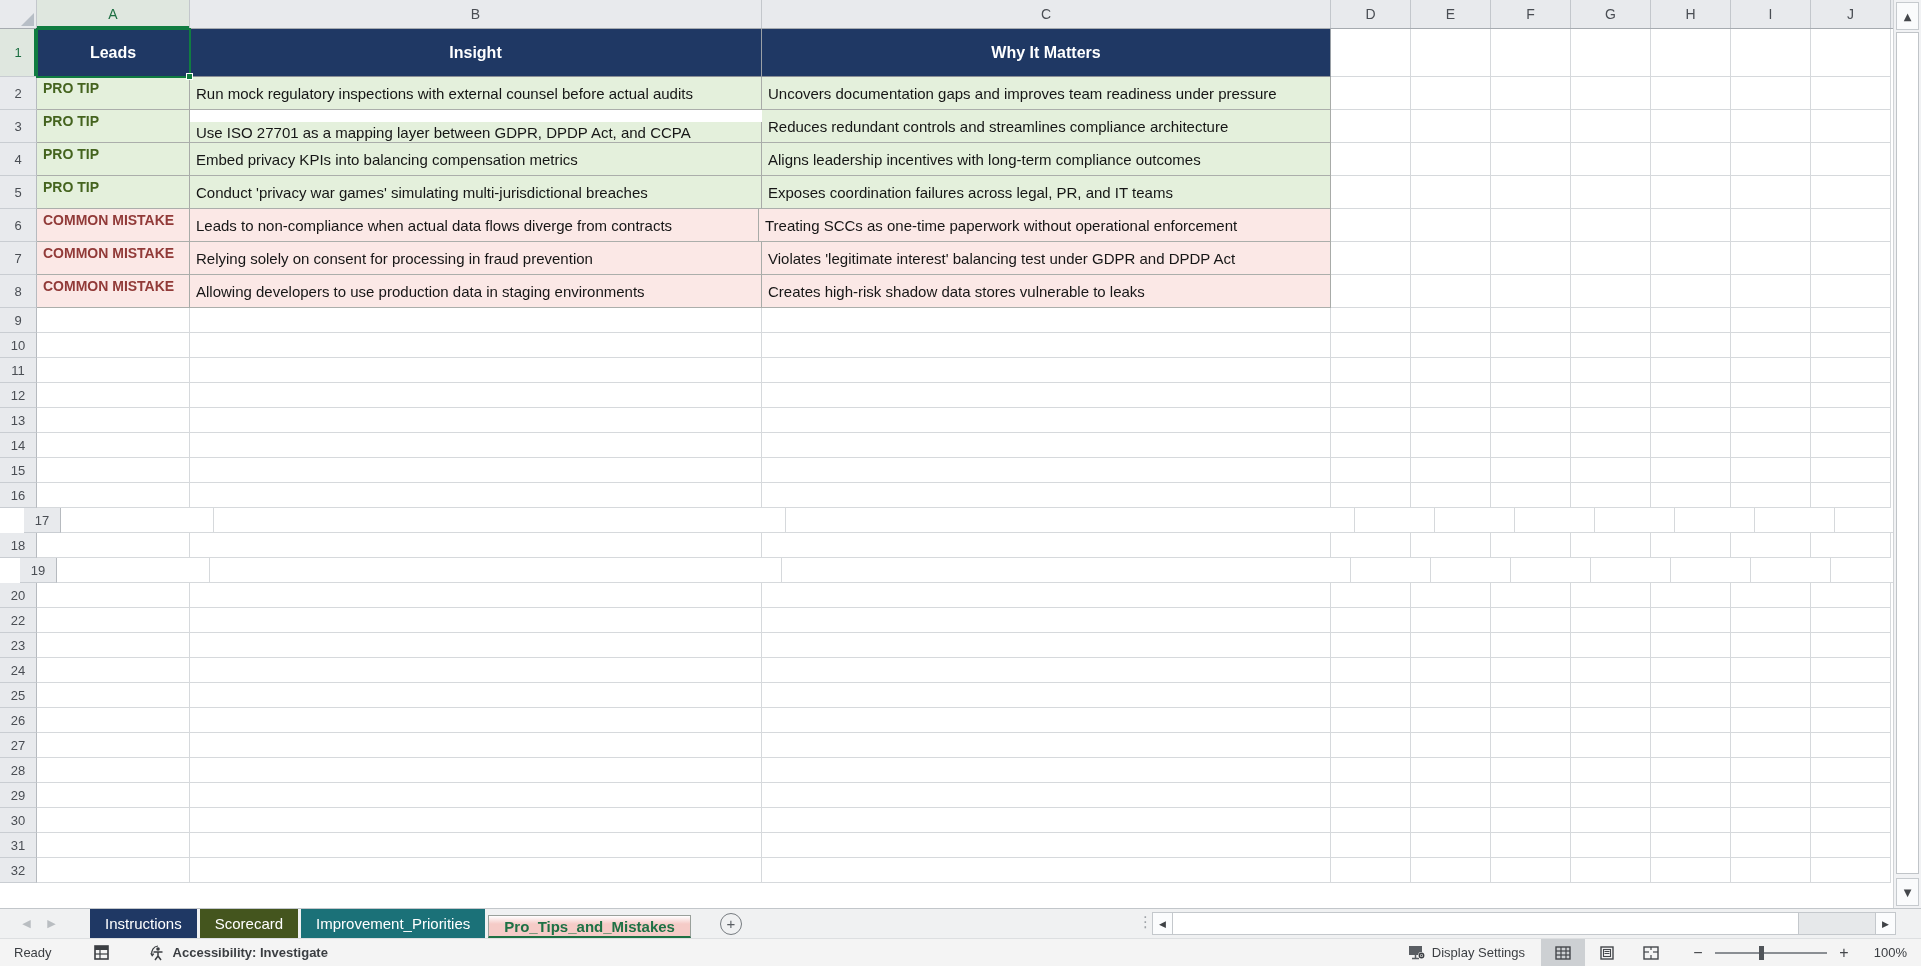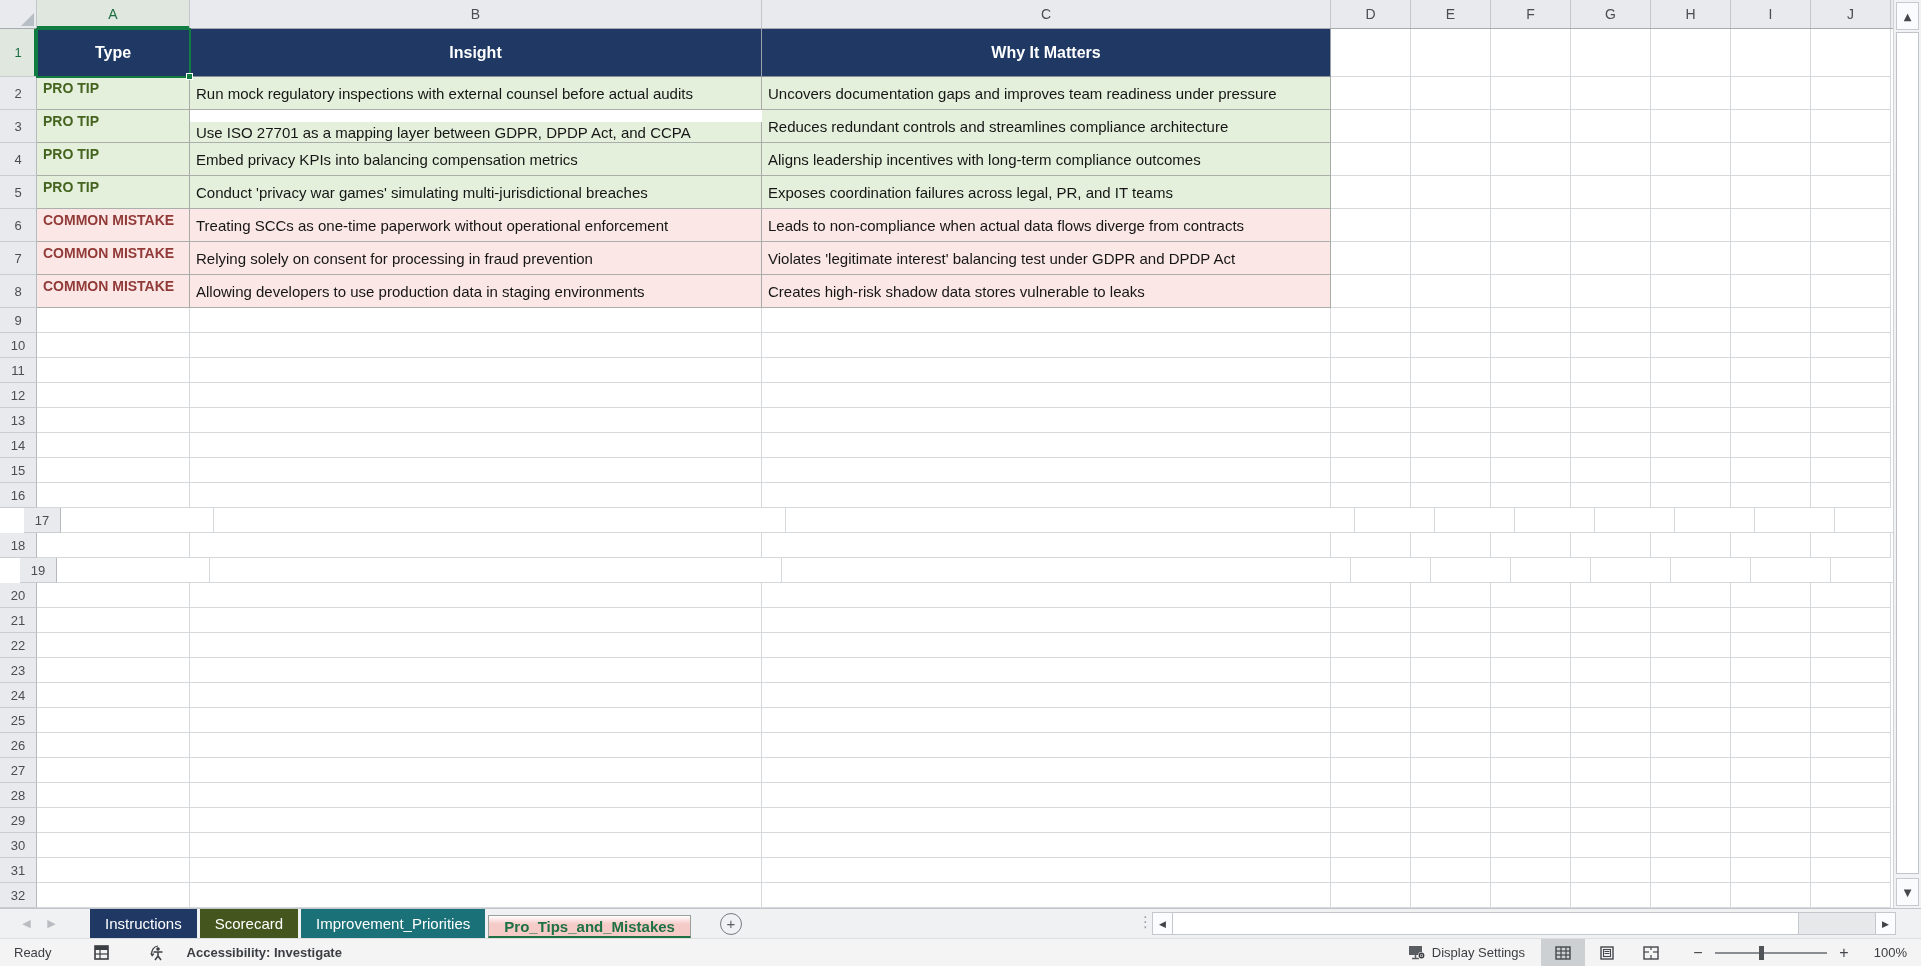--- a/index.html
+++ b/index.html
@@ -53,21 +53,21 @@
   #hscroll { position:absolute; left:1152px; top:3px; width:744px; height:23px; background:#E6E8EA; border:1px solid #C4C8CC; display:flex; }
   .hs-btn { width:20px; height:100%; background:#FBFCFD; display:flex; align-items:center; justify-content:center; font-size:9px; color:#3F4246; }
   #hs-left { border-right:1px solid #C4C8CC; }
   #hs-right { margin-left:auto; border-left:1px solid #C4C8CC; }
   #hs-thumb { width:626px; height:100%; background:#FFFFFF; border-right:1px solid #C4C8CC; }
 
   
   #statusbar { position:absolute; top:938px; left:0; width:1921px; height:28px; background:#F4F4F4; border-top:1px solid #DDDFE1; display:flex; align-items:center; font-size:13px; color:#3B3E42; }
   #sb-ready { margin-left:14px; }
   #sb-macro { margin-left:42px; display:flex; align-items:center; }
-  #sb-access { margin-left:40px; display:flex; align-items:center; gap:20px; font-weight:bold; }
+  #sb-access { margin-left:40px; display:flex; align-items:center; gap:6px; font-weight:bold; }
   #sb-right { margin-left:auto; display:flex; align-items:center; }
   #sb-display { display:flex; align-items:center; gap:6px; margin-right:16px; }
   .viewbtn { width:44px; height:28px; display:flex; align-items:center; justify-content:center; }
   .viewbtn.sel { background:#CDD0D3; }
   #sb-zoom { display:flex; align-items:center; margin-left:14px; }
   .zoombtn { width:22px; text-align:center; font-size:16px; color:#44474B; }
   #zoomtrack { position:relative; width:112px; height:2px; background:#8A8E93; margin:0 6px; }
   #zoomthumb { position:absolute; left:44px; top:-6px; width:5px; height:14px; background:#505459; }
   #sb-pct { width:46px; text-align:right; margin:0 14px 0 6px; }
   svg { display:block; }
@@ -91,21 +91,21 @@
         <div class="colletter" style="width: 80px;">G</div>
         <div class="colletter" style="width: 80px;">H</div>
         <div class="colletter" style="width: 80px;">I</div>
         <div class="colletter" style="width: 80px;">J</div>
       </div>
   </div>
 
   <div id="gridbody">
       <div class="grow" style="height: 48px;">
         <div class="rowhdr sel">1</div>
-        <div class="cell hdrcell" style="width: 153px;">Type</div>
+        <div class="cell hdrcell" style="width: 153px;">Leads</div>
         <div class="cell hdrcell" style="width: 572px;">Insight</div>
         <div class="cell hdrcell" style="width: 569px;">Why It Matters</div>
         <div class="cell ecell" style="width: 80px;"></div>
         <div class="cell ecell" style="width: 80px;"></div>
         <div class="cell ecell" style="width: 80px;"></div>
         <div class="cell ecell" style="width: 80px;"></div>
         <div class="cell ecell" style="width: 80px;"></div>
         <div class="cell ecell" style="width: 80px;"></div>
         <div class="cell ecell" style="width: 80px;"></div>
       </div>
@@ -157,22 +157,22 @@
         <div class="cell ecell" style="width: 80px;"></div>
         <div class="cell ecell" style="width: 80px;"></div>
         <div class="cell ecell" style="width: 80px;"></div>
         <div class="cell ecell" style="width: 80px;"></div>
         <div class="cell ecell" style="width: 80px;"></div>
         <div class="cell ecell" style="width: 80px;"></div>
       </div>
       <div class="grow" style="height: 33px;">
         <div class="rowhdr">6</div>
         <div class="cell tcell mistake typecell" style="width: 153px;">COMMON MISTAKE</div>
+        <div class="cell tcell mistake" style="width: 569px;">Leads to non-compliance when actual data flows diverge from contracts</div>
         <div class="cell tcell mistake" style="width: 572px;">Treating SCCs as one-time paperwork without operational enforcement</div>
-        <div class="cell tcell mistake" style="width: 569px;">Leads to non-compliance when actual data flows diverge from contracts</div>
         <div class="cell ecell" style="width: 80px;"></div>
         <div class="cell ecell" style="width: 80px;"></div>
         <div class="cell ecell" style="width: 80px;"></div>
         <div class="cell ecell" style="width: 80px;"></div>
         <div class="cell ecell" style="width: 80px;"></div>
         <div class="cell ecell" style="width: 80px;"></div>
         <div class="cell ecell" style="width: 80px;"></div>
       </div>
       <div class="grow" style="height: 33px;">
         <div class="rowhdr">7</div>
@@ -338,33 +338,20 @@
         <div class="cell ecell" style="width: 80px;"></div>
         <div class="cell ecell" style="width: 80px;"></div>
         <div class="cell ecell" style="width: 80px;"></div>
         <div class="cell ecell" style="width: 80px;"></div>
         <div class="cell ecell" style="width: 80px;"></div>
         <div class="cell ecell" style="width: 80px;"></div>
         <div class="cell ecell" style="width: 80px;"></div>
       </div>
       <div class="grow" style="height: 25px;">
         <div class="rowhdr">20</div>
-        <div class="cell ecell" style="width: 153px;"></div>
-        <div class="cell ecell" style="width: 572px;"></div>
-        <div class="cell ecell" style="width: 569px;"></div>
-        <div class="cell ecell" style="width: 80px;"></div>
-        <div class="cell ecell" style="width: 80px;"></div>
-        <div class="cell ecell" style="width: 80px;"></div>
-        <div class="cell ecell" style="width: 80px;"></div>
-        <div class="cell ecell" style="width: 80px;"></div>
-        <div class="cell ecell" style="width: 80px;"></div>
-        <div class="cell ecell" style="width: 80px;"></div>
-      </div>
-      <div class="grow" style="height: 25px;">
-        <div class="rowhdr">21</div>
         <div class="cell ecell" style="width: 153px;"></div>
         <div class="cell ecell" style="width: 572px;"></div>
         <div class="cell ecell" style="width: 569px;"></div>
         <div class="cell ecell" style="width: 80px;"></div>
         <div class="cell ecell" style="width: 80px;"></div>
         <div class="cell ecell" style="width: 80px;"></div>
         <div class="cell ecell" style="width: 80px;"></div>
         <div class="cell ecell" style="width: 80px;"></div>
         <div class="cell ecell" style="width: 80px;"></div>
         <div class="cell ecell" style="width: 80px;"></div>

